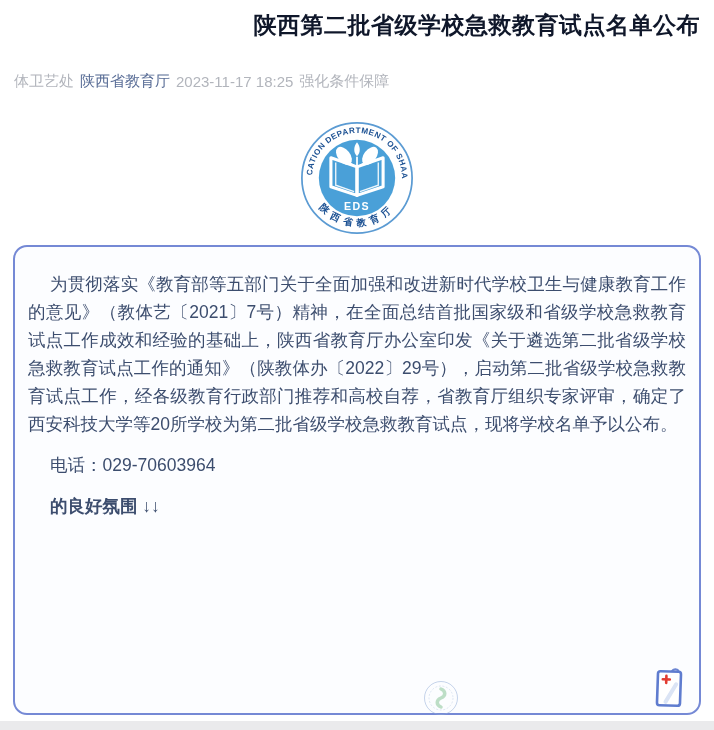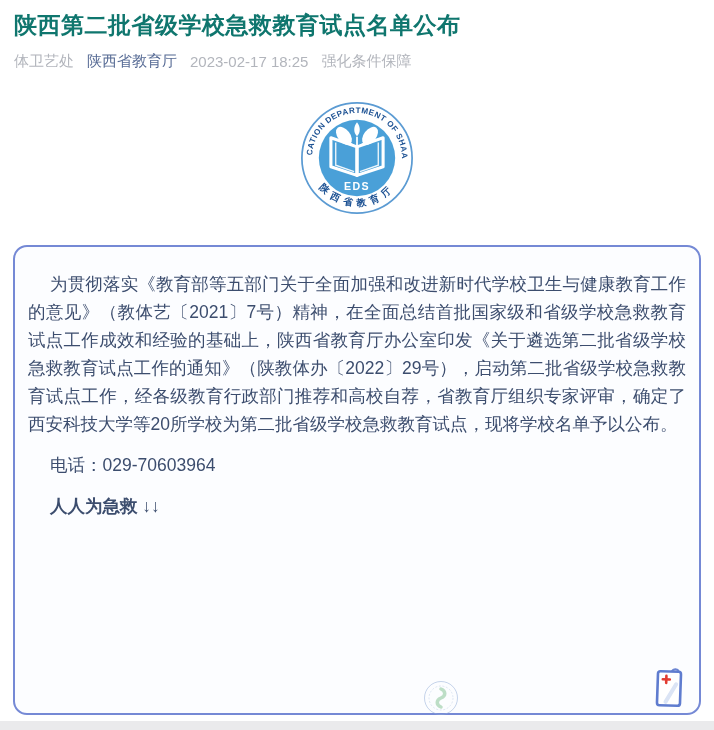--- a/index.html
+++ b/index.html
@@ -15,28 +15,29 @@
     background: #ffffff;
     overflow: hidden;
   }
   
   .article-header { padding: 6px 14px 0 14px; }
   .article-title {
     margin: 2px 0 0 0;
     font-size: 23px;
     line-height: 34px;
     font-weight: 700;
-    color: #0f766e;
+    color: #0f172a;
     letter-spacing: 0.5px;
+    text-align: right;
   }
   .meta-row {
     display: flex;
     align-items: center;
-    gap: 13px;
-    margin-top: 10px;
+    gap: 6px;
+    margin-top: 30px;
     font-size: 15px;
     color: #b2b5bc;
     white-space: nowrap;
   }
   .meta-account { color: #576b95; cursor: pointer; }
   
   .logo-wrap {
     display: flex;
     justify-content: center;
     margin-top: 29px;
@@ -95,21 +96,21 @@
 </head>
 <body>
 
 <div class="page">
 
   <div class="article-header">
     <h1 class="article-title">陕西第二批省级学校急救教育试点名单公布</h1>
     <div class="meta-row">
       <span>体卫艺处</span>
       <span class="meta-account">陕西省教育厅</span>
-      <span>2023-02-17 18:25</span>
+      <span>2023-11-17 18:25</span>
       <span>强化条件保障</span>
     </div>
   </div>
 
   <div class="logo-wrap">
     <svg width="116" height="116" viewBox="0 0 120 120" aria-hidden="true">
       <circle cx="60" cy="60" r="57" fill="#ffffff" stroke="#5b9bd3" stroke-width="1.8"></circle>
       <circle cx="60" cy="60" r="39.5" fill="#4aa0d8"></circle>
       <defs>
         <path id="arcTop" d="M 13.5,60 A 46.5,46.5 0 0 1 106.5,60"></path>
@@ -137,21 +138,21 @@
         <path d="M60,48.5 C55,46.5 51,44 48.5,40.5" stroke="#ffffff" stroke-width="1.6" fill="none"></path>
         <path d="M60,48.5 C65,46.5 69,44 71.5,40.5" stroke="#ffffff" stroke-width="1.6" fill="none"></path>
       </g>
       <text x="60" y="93.5" font-size="11" font-weight="700" fill="#ffffff" text-anchor="middle" letter-spacing="1.5">EDS</text>
     </svg>
   </div>
 
   <div class="content-box">
     <p>为贯彻落实《教育部等五部门关于全面加强和改进新时代学校卫生与健康教育工作的意见》（教体艺〔2021〕7号）精神，在全面总结首批国家级和省级学校急救教育试点工作成效和经验的基础上，陕西省教育厅办公室印发《关于遴选第二批省级学校急救教育试点工作的通知》（陕教体办〔2022〕29号），启动第二批省级学校急救教育试点工作，经各级教育行政部门推荐和高校自荐，省教育厅组织专家评审，确定了西安科技大学等20所学校为第二批省级学校急救教育试点，现将学校名单予以公布。</p>
     <p class="contact-line">电话：029-70603964</p>
-    <p class="list-heading">人人为急救 ↓↓</p>
+    <p class="list-heading">的良好氛围 ↓↓</p>
 
     <svg class="watermark" viewBox="0 0 36 36" aria-hidden="true">
       <circle cx="18" cy="18" r="16.5" fill="none" stroke="#8ea9d6" stroke-width="1" opacity="0.5"></circle>
       <circle cx="18" cy="18" r="12" fill="none" stroke="#a9bede" stroke-width="0.8" opacity="0.45" stroke-dasharray="2 1.6"></circle>
       <path d="M18,9 C23,11 23,16 18,18 C13,20 13,25 18,27" stroke="#7dbf8e" stroke-width="3.5" fill="none" opacity="0.5" stroke-linecap="round"></path>
     </svg>
 
     <svg class="first-aid" viewBox="0 0 34 44" aria-hidden="true">
       <g transform="rotate(2 17 22)">
         <path d="M19,6 C21,2 25,2.5 26.5,5.5" stroke="#6d86d2" stroke-width="2" fill="none" stroke-linecap="round"></path>

